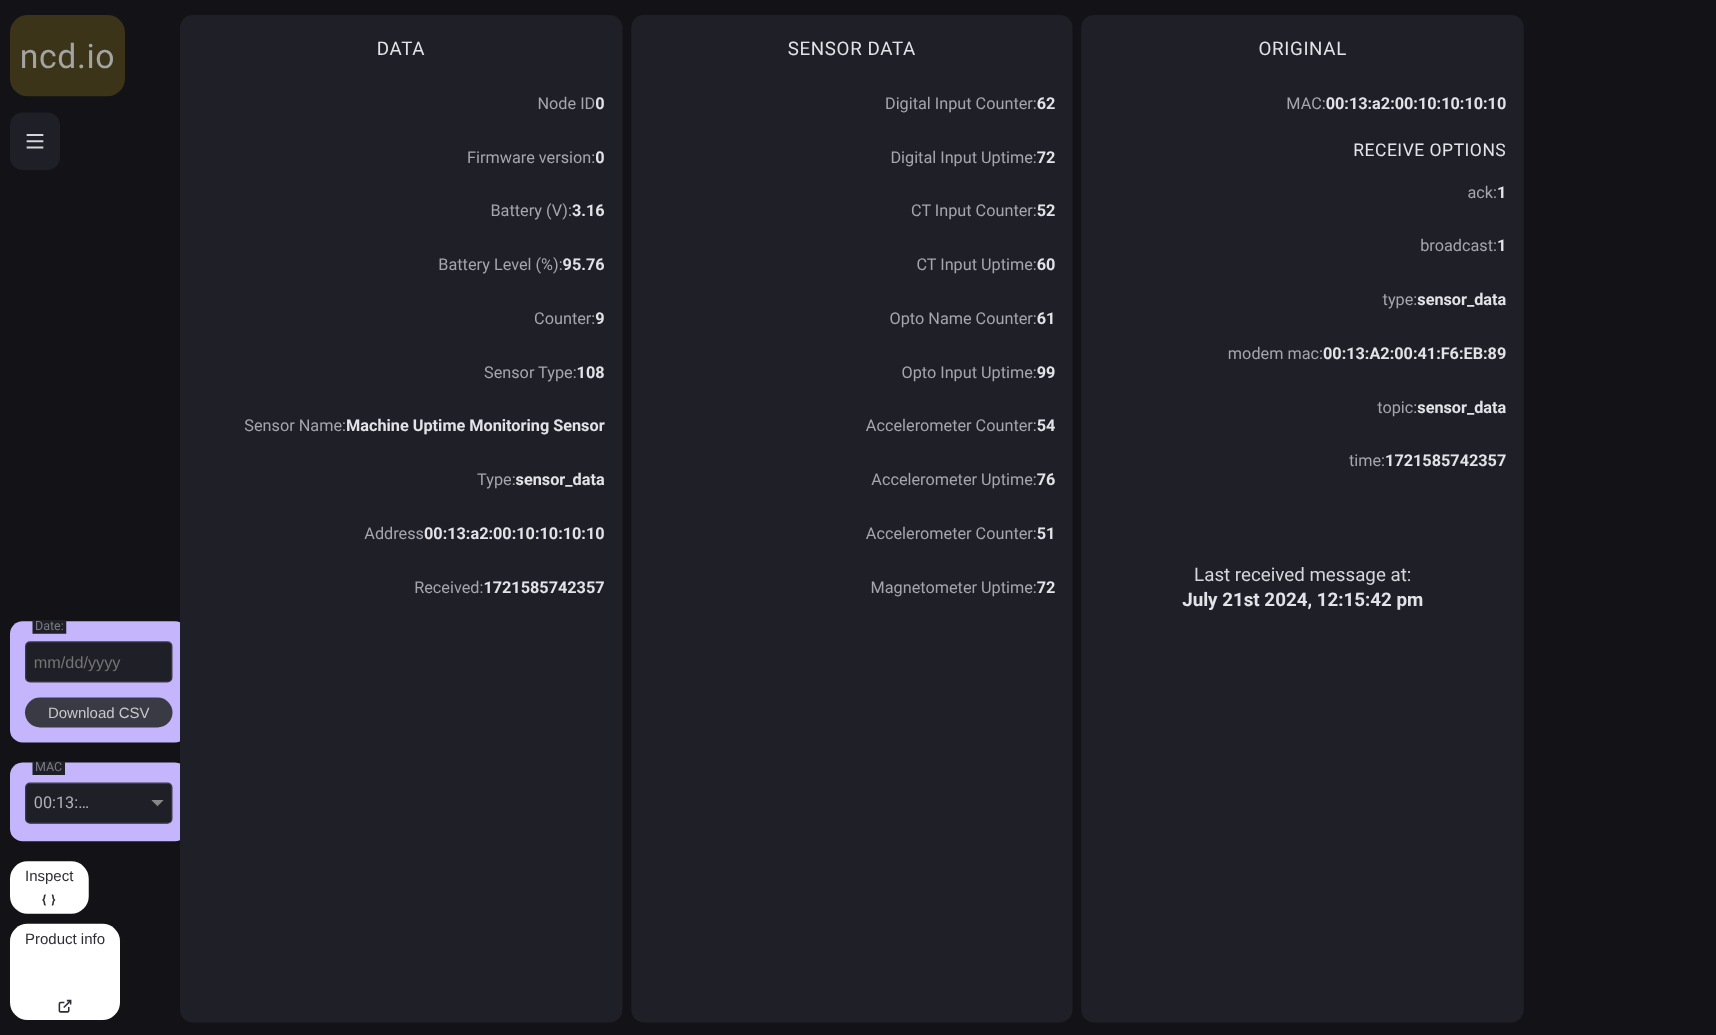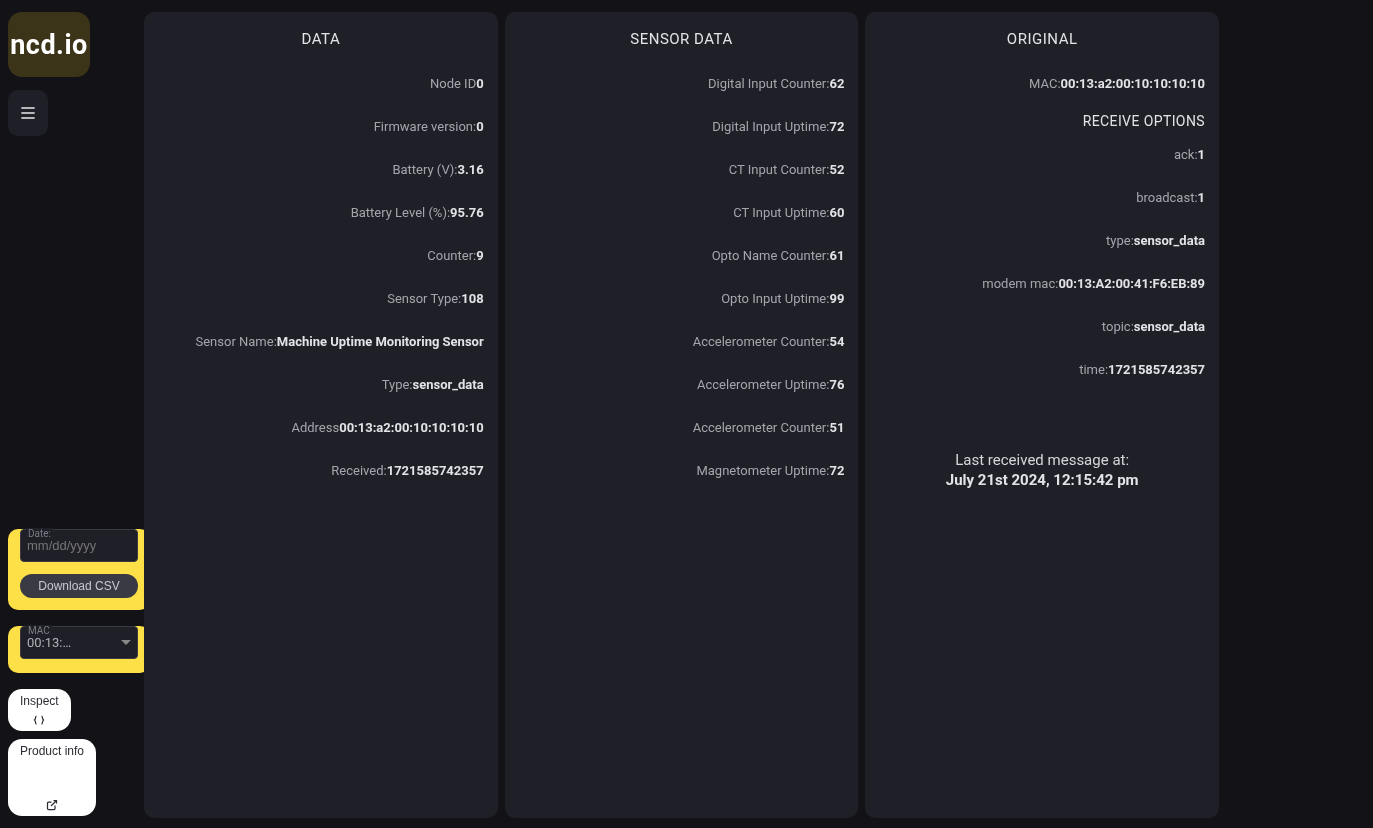--- a/index.html
+++ b/index.html
@@ -19,30 +19,30 @@
     .sidebar {
       position: absolute;
       left: 8px;
       top: 12px;
       width: 125px;
       height: 804px;
       display: flex;
       flex-direction: column;
     }
     .logo {
-      width: 82px;
+      width: 92px;
       height: 65px;
       background-color: #3b3418;
       border-radius: 14px;
       display: flex;
       align-items: center;
       justify-content: center;
       font-size: 27px;
-      font-weight: 700;
-      color: #ffffff;
+      font-weight: 400;
+      color: #a3a3a3;
       letter-spacing: 0.5px;
     }
     .menu-btn {
       margin-top: 13px;
       width: 40px;
       height: 46px;
       background-color: #1f1f27;
       border-radius: 10px;
       display: flex;
       align-items: center;
@@ -50,24 +50,24 @@
       cursor: pointer;
     }
     .menu-btn svg {
       width: 20px;
       height: 20px;
     }
     .sidebar-spacer {
       flex: 1;
     }
     .sidebar-box {
-      background-color: #fde047;
+      background-color: #c4b5fd;
       border-radius: 10px;
       width: 142px;
-      padding: 0 12px 12px;
+      padding: 16px 12px 12px;
       margin-bottom: 16px;
       position: relative;
     }
     .sidebar-box-label {
       position: absolute;
       top: -1px;
       left: 18px;
       background-color: #1f1f27;
       padding: 0 2px;
       font-size: 10px;

